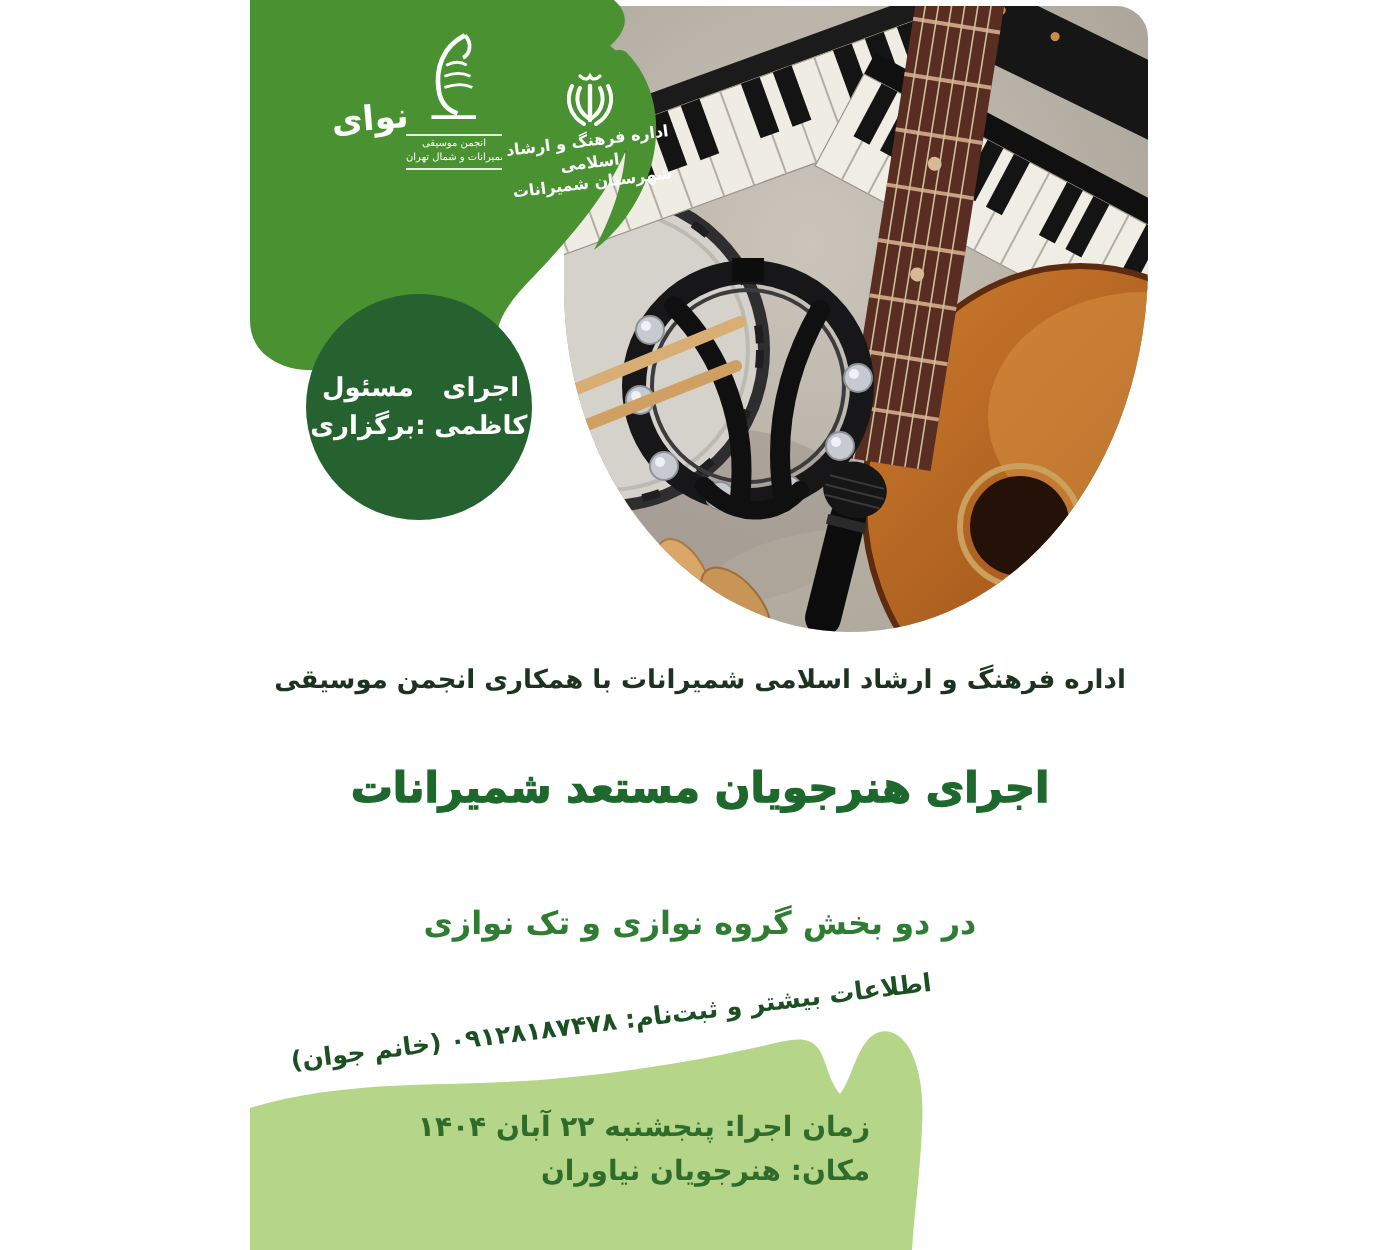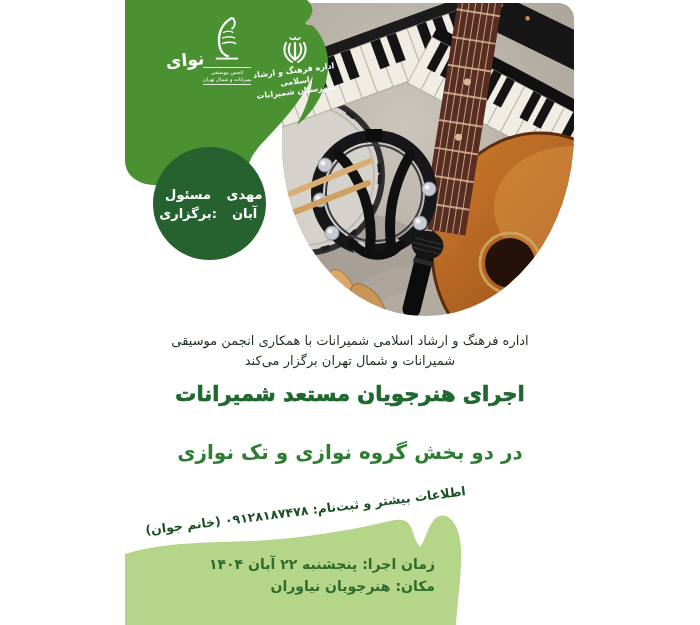--- a/index.html
+++ b/index.html
@@ -18,23 +18,23 @@
              transform:rotate(-5deg);text-align:center;z-index:6;}
   #assoc-logo{left:203px;top:14px;width:48px;text-align:center;z-index:6;color:#fff;}
   #assoc-lines{margin-top:1px;border-top:1px solid rgba(255,255,255,.85);
                border-bottom:1px solid rgba(255,255,255,.85);padding:1px 0;}
   #assoc-lines div{font-size:5px;line-height:7px;color:#fff;white-space:nowrap;overflow:hidden;}
   #ershad-logo{left:250px;top:34px;width:90px;text-align:center;z-index:6;}
   #ershad-text{margin-top:0;transform:rotate(-7deg);color:#fff;font-size:8px;line-height:10.5px;
                font-weight:bold;}
   
   .center-text{left:125px;width:450px;text-align:center;direction:rtl;z-index:5;}
-  #intro{top:331px;font-size:13px;font-weight:normal;line-height:20px;}
+  #intro{top:331px;font-size:13px;font-weight:bold;line-height:20px;}
   #title{top:382px;font-size:21px;font-weight:bold;white-space:nowrap;-webkit-text-stroke:.7px currentColor;}
-  #subtitle{top:440px;font-size:20px;font-weight:bold;}
+  #subtitle{top:452px;font-size:16px;font-weight:bold;}
   #contact{left:133px;top:503px;width:345px;text-align:center;direction:rtl;
            font-size:12.5px;font-weight:bold;transform:rotate(-7deg);z-index:5;}
   #schedule{left:165px;top:553px;width:270px;direction:rtl;text-align:right;
             font-size:14px;font-weight:bold;line-height:22px;z-index:5;}
   svg{display:block;}
 </style>
 </head>
 <body>
 
 <div id="stage">
@@ -205,21 +205,21 @@
   </div>
 
   <svg class="abs" width="700" height="625" viewBox="0 0 700 625" style="left:0;top:0;z-index:4;">
     <path fill="#4a9132" d="M125 0 L307 0 C315 7 314 15 305 23 C318 32 322 50 315 70 C306 95 286 118 267 138 C254 151 246 163 249 174 C240 186 214 191 192 187 C171 183 152 188 140 182 C129 177 125 169 125 160 Z"></path>
     <path fill="#4a9132" d="M313 26 C327 40 332 62 325 85 C319 103 308 117 297 125 C307 106 314 87 313 63 C312 47 308 35 302 29 C306 25 310 24 313 26 Z"></path>
     <path fill="#b5d589" d="M125 554 C168 541 210 543 252 541 C298 539 348 531 390 521 C399 519 405 519 409 524 C413 529 414 540 420 547 C425 541 427 529 433 521 C439 513 448 514 454 523 C460 533 462 547 461 564 C460 588 457 607 456 625 L125 625 Z"></path>
   </svg>
 
   <div id="organizer" class="abs" style="background:#26622f;">
     <div>مسئول برگزاری:</div>
-    <div>مهدی آبان</div>
+    <div>اجرای کاظمی</div>
   </div>
 
   <div id="nava-logo" class="abs">
     <span>نوای</span>
   </div>
 
   <div id="assoc-logo" class="abs">
     <svg width="44" height="52" viewBox="0 0 44 56">
       <g fill="none" stroke="#ffffff">
         <path d="M30 4 C18 10 14 22 16 34 C17 40 20 44 26 46" stroke-width="2.5"></path>
@@ -248,21 +248,20 @@
       </g>
     </svg>
     <div id="ershad-text">
       <div>اداره فرهنگ و ارشاد اسلامی</div>
       <div>شهرستان شمیرانات</div>
     </div>
   </div>
 
   <div id="intro" class="abs center-text" style="color:#1d3322;">
     <div>اداره فرهنگ و ارشاد اسلامی شمیرانات با همکاری انجمن موسیقی</div>
-    <div>شمیرانات و شمال تهران برگزار می‌کند</div>
   </div>
 
   <div id="title" class="abs center-text" style="color:#1e682e;">اجرای هنرجویان مستعد شمیرانات</div>
 
   <div id="subtitle" class="abs center-text" style="color:#2e7d32;">در دو بخش گروه نوازی و تک نوازی</div>
 
   <div id="contact" class="abs" style="color:#1c5023;">اطلاعات بیشتر و ثبت‌نام: ۰۹۱۲۸۱۸۷۴۷۸ (خانم جوان)</div>
 
   <div id="schedule" class="abs" style="color:#2f6b2a;">
     <div>زمان اجرا: پنجشنبه ۲۲ آبان ۱۴۰۴</div>

